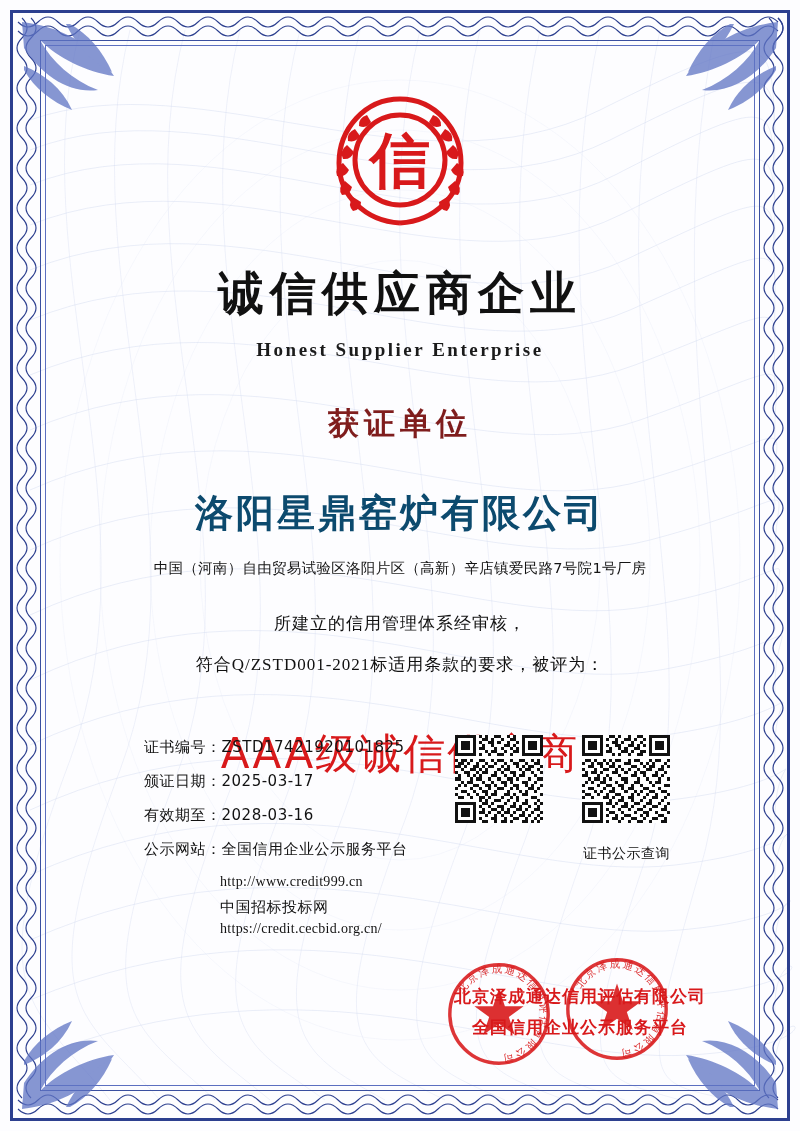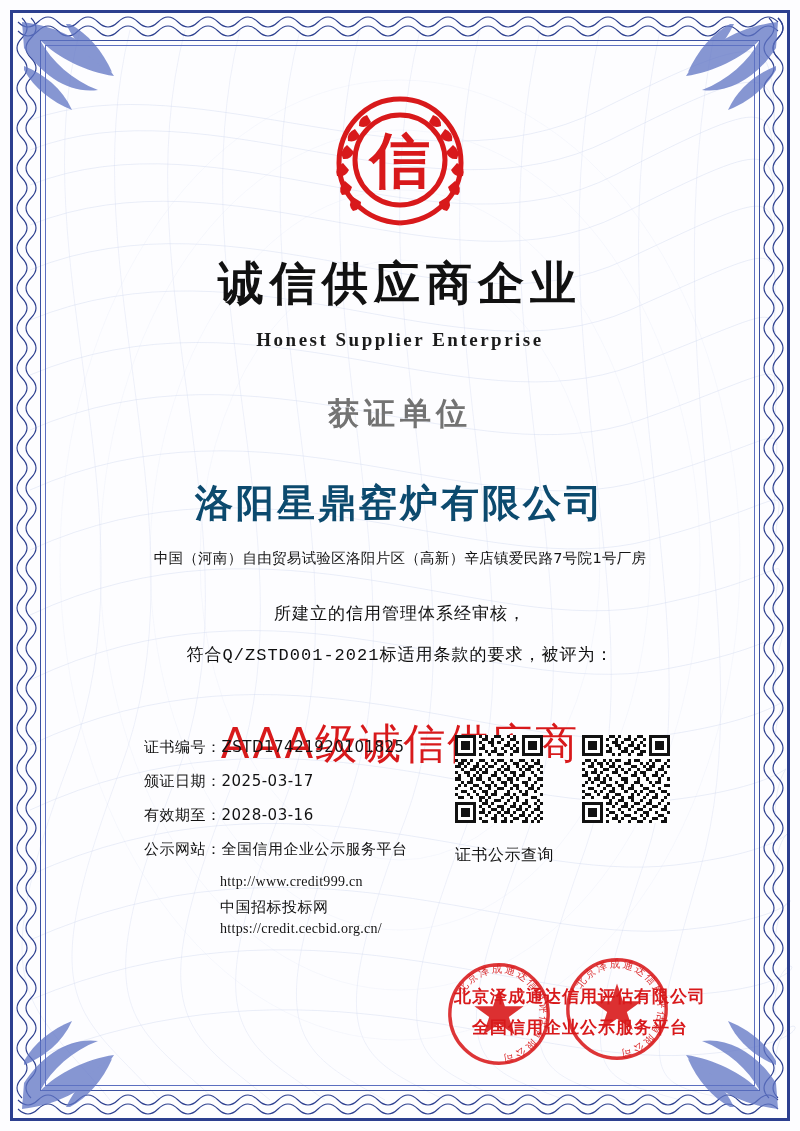--- a/index.html
+++ b/index.html
@@ -77,37 +77,37 @@
     margin: 30px auto 10px auto;
     width: 150px; height: 150px;
     position: relative;
   }
 
   .title-cn {
     font-size: 46px;
     font-weight: bold;
     letter-spacing: 6px;
     color: #111111;
-    margin-top: 18px;
+    margin-top: 28px;
     font-family: "DejaVu Sans", "Liberation Sans", sans-serif;
   }
   .title-en {
     font-size: 19px;
     font-weight: bold;
     letter-spacing: 2.5px;
     color: #1b1b1b;
     margin-top: 14px;
     font-family: "Liberation Serif", serif;
   }
 
   .subtitle {
     font-size: 31px;
     font-weight: bold;
     letter-spacing: 5px;
-    color: #737373;
+    color: #7f1d1d;
     margin-top: 42px;
     font-family: "DejaVu Sans", "Liberation Sans", sans-serif;
   }
 
   .company {
     font-size: 38px;
     font-weight: bold;
     letter-spacing: 3px;
     color: #0c4a6e;
     margin-top: 43px;
@@ -127,21 +127,21 @@
     color: #101010;
     margin-top: 34px;
     letter-spacing: 1px;
     font-family: "DejaVu Sans", "Liberation Sans", sans-serif;
   }
   .statement2 {
     font-size: 17px;
     color: #101010;
     margin-top: 18px;
     letter-spacing: 1px;
-    font-family: Liberation Mono, monospace;
+    font-family: Liberation Serif, serif;
   }
 
   .grade {
     font-size: 42px;
     font-weight: normal;
     color: #d8191b;
     letter-spacing: 2px;
     margin-top: 50px;
     font-family: "DejaVu Sans", "Liberation Sans", sans-serif;
   }
@@ -199,23 +199,23 @@
     display: flex;
     justify-content: space-between;
     width: 215px;
   }
   .qr {
     width: 88px; height: 88px;
     background: #ffffff;
   }
   .qr-caption {
     margin-top: 22px;
-    text-align: left;
+    text-align: right;
     width: 215px;
-    font-size: 16px;
+    font-size: 14px;
     color: #121212;
     letter-spacing: 0.5px;
     font-family: "DejaVu Sans", "Liberation Sans", sans-serif;
   }
 
   
   .seals {
     position: absolute;
     left: 440px;
     top: 955px;

